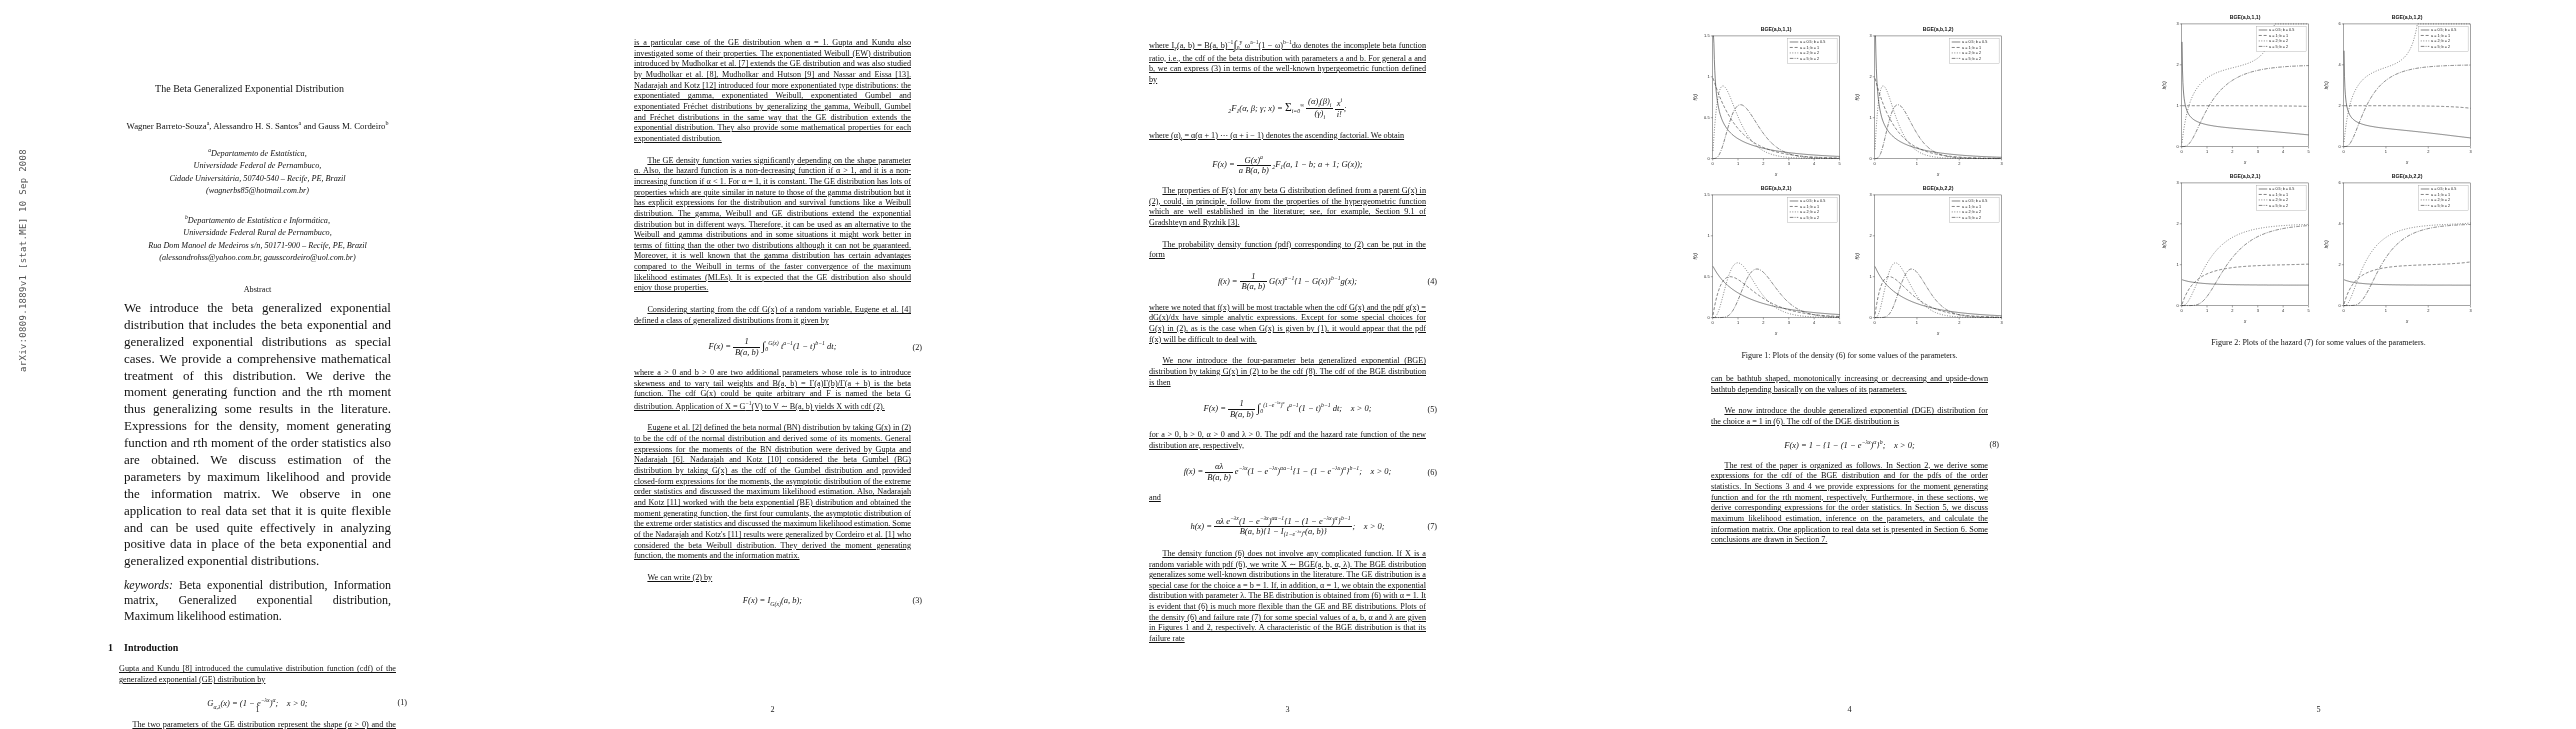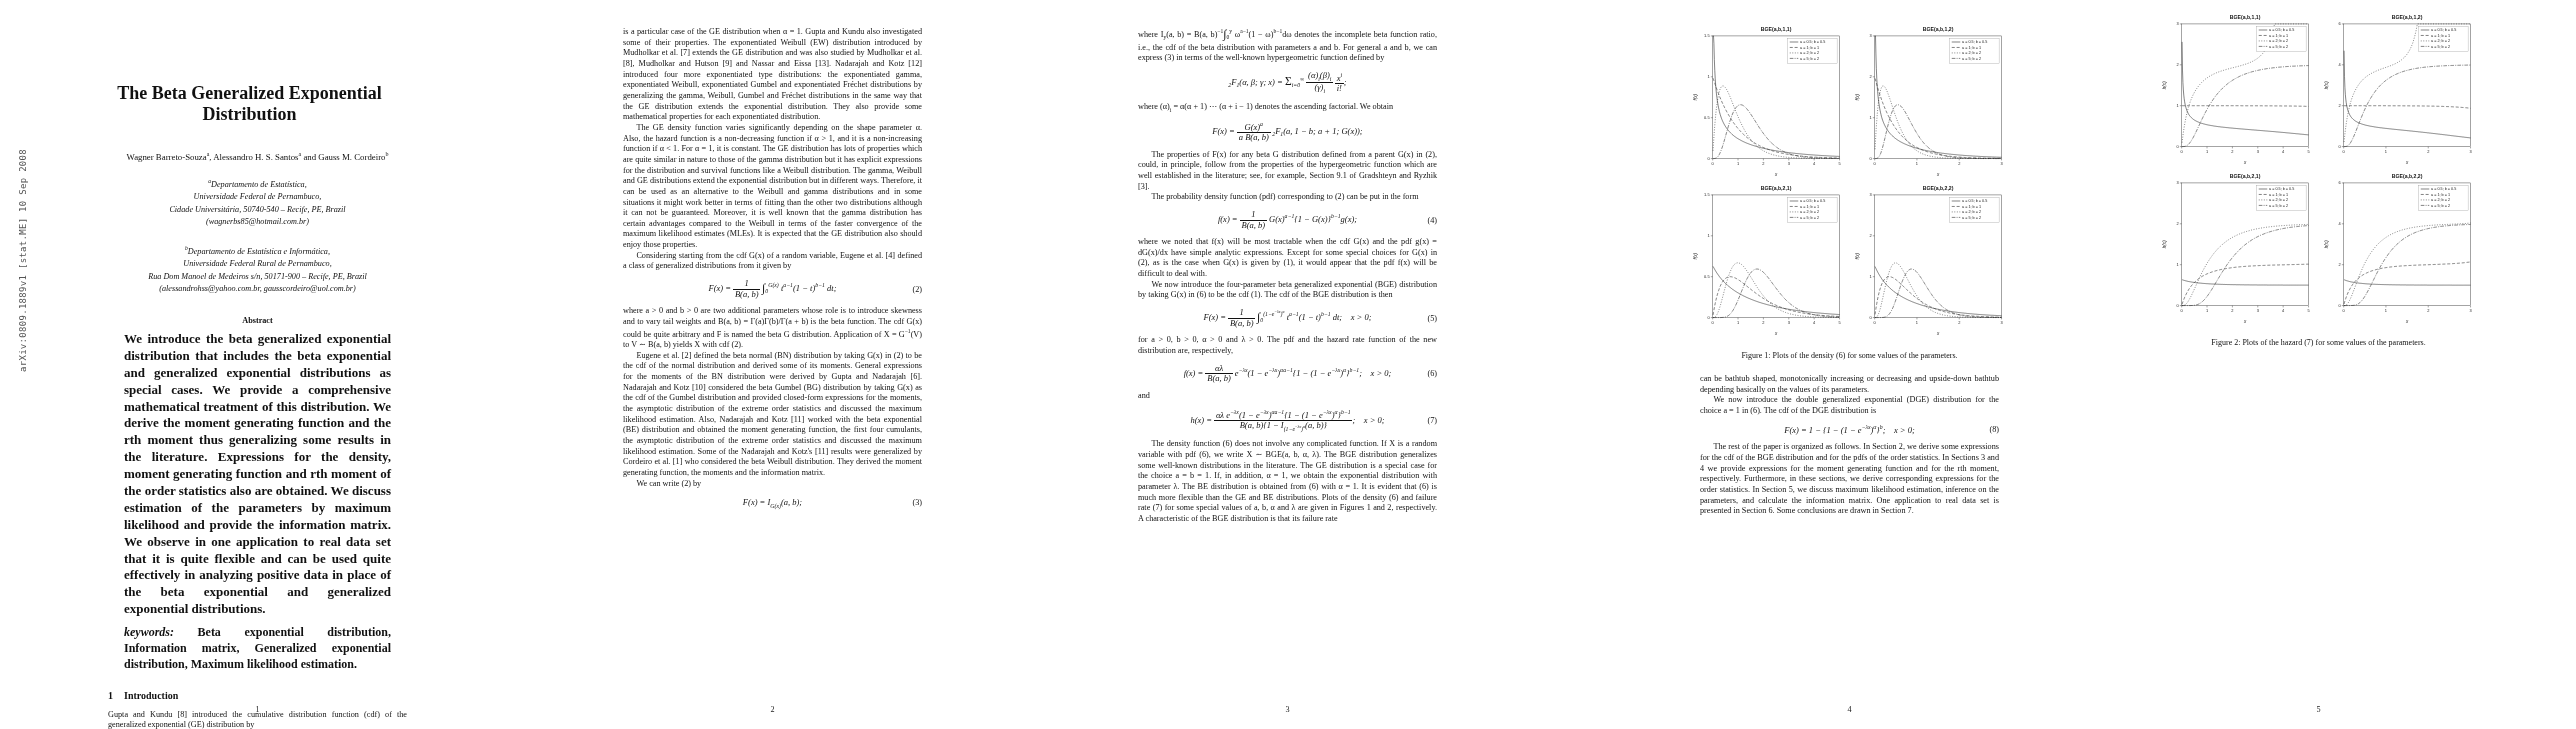--- a/index.html
+++ b/index.html
@@ -9,32 +9,32 @@
   #p1{left:0;} #p2{left:515px;} #p3{left:1030px;} #p4{left:1592px;} #p5{left:2061px;}
   .content{padding:27px 108px 0 108px;}
   .pageno{position:absolute;bottom:14.6px;left:0;right:0;text-align:center;font-size:8.2px;color:#222;}
 
   
   .stamp{position:absolute;left:18px;top:372px;transform:rotate(-90deg);transform-origin:0 0;
          white-space:nowrap;font-family:"DejaVu Sans Mono", monospace;font-size:9px;
          letter-spacing:0.3px;color:#555;}
 
   
-  .title{font-size:18px;font-weight:bold;text-align:center;margin:56px 16px 0 0;}
+  .title{font-size:10px;font-weight:normal;text-align:center;margin:56px 16px 0 0;}
   .authors{text-align:center;font-size:8.8px;margin-top:25.5px;}
   .affil{text-align:center;font-style:italic;font-size:8.2px;line-height:1.5;margin-top:16px;}
-  .abstract-box{width:267px;margin:20.7px auto 0 auto;font-weight:bold;}
+  .abstract-box{width:267px;margin:20.7px auto 0 auto;}
   .abstract-head{text-align:center;font-size:8.2px;margin-bottom:6px;}
   .abstract-text{font-size:13px;line-height:1.3;text-align:justify;margin:0;}
   .keywords{font-size:12px;line-height:1.3;text-align:justify;margin:7.3px 0 0 0;}
   .section-head{font-size:10px;font-weight:bold;margin:18px 0 8.5px 0;}
   .section-head .sect-title{margin-left:11px;}
 
   
-  .body-text p{font-size:8.2px;line-height:1.3;text-align:justify;margin:0;}
+  .body-text p{font-size:8.2px;line-height:1.3;text-align:justify;margin:11px;text-decoration:underline;}
   .body-text p.ind{text-indent:13.4px;}
   .eqrow{display:flex;align-items:center;margin:7.3px 0;}
   .eqrow .sp,.eqrow .eqno{width:28px;flex:0 0 auto;font-size:8.2px;}
   .eqrow .eqno{text-align:right;}
   .eq{flex:1;text-align:center;font-size:8.5px;font-style:italic;}
   sup,sub{font-size:68%;}
   .fr{display:inline-block;vertical-align:middle;text-align:center;line-height:1.1;}
   .fr .t{display:block;border-bottom:0.6px solid #111;padding:0 1.8px;}
   .fr .b{display:block;padding:0 1.8px;}
   .it{font-size:12px;font-style:normal;vertical-align:-1.2px;}
@@ -118,21 +118,21 @@
           <span class="eqno"></span>
       </div>
       <p class="ind">The properties of F(x) for any beta G distribution defined from a parent G(x) in (2), could, in principle, follow from the properties of the hypergeometric function which are well established in the literature; see, for example, Section 9.1 of Gradshteyn and Ryzhik [3].</p>
       <p class="ind">The probability density function (pdf) corresponding to (2) can be put in the form</p>
       <div class="eqrow">
         <span class="sp"></span>
           <span class="eq">f(x) = <span class="fr"><span class="t">1</span><span class="b">B(a, b)</span></span> G(x)<sup>a−1</sup>{1 − G(x)}<sup>b−1</sup>g(x);</span>
           <span class="eqno">(4)</span>
       </div>
       <p>where we noted that f(x) will be most tractable when the cdf G(x) and the pdf g(x) = dG(x)/dx have simple analytic expressions. Except for some special choices for G(x) in (2), as is the case when G(x) is given by (1), it would appear that the pdf f(x) will be difficult to deal with.</p>
-      <p class="ind">We now introduce the four-parameter beta generalized exponential (BGE) distribution by taking G(x) in (6) to be the cdf (1). The cdf of the BGE distribution is then</p>
+      <p class="ind">We now introduce the four-parameter beta generalized exponential (BGE) distribution by taking G(x) in (2) to be the cdf (8). The cdf of the BGE distribution is then</p>
       <div class="eqrow">
         <span class="sp"></span>
           <span class="eq">F(x) = <span class="fr"><span class="t">1</span><span class="b">B(a, b)</span></span> <span class="it">∫</span><sub>0</sub><sup>(1−e<sup>−λx</sup>)<sup>α</sup></sup> t<sup>a−1</sup>(1 − t)<sup>b−1</sup> dt; x &gt; 0;</span>
           <span class="eqno">(5)</span>
       </div>
       <p>for a &gt; 0, b &gt; 0, α &gt; 0 and λ &gt; 0. The pdf and the hazard rate function of the new distribution are, respectively,</p>
       <div class="eqrow">
         <span class="sp"></span>
           <span class="eq">f(x) = <span class="fr"><span class="t">αλ</span><span class="b">B(a, b)</span></span> e<sup>−λx</sup>(1 − e<sup>−λx</sup>)<sup>αa−1</sup>{1 − (1 − e<sup>−λx</sup>)<sup>α</sup>}<sup>b−1</sup>; x &gt; 0;</span>
           <span class="eqno">(6)</span>

